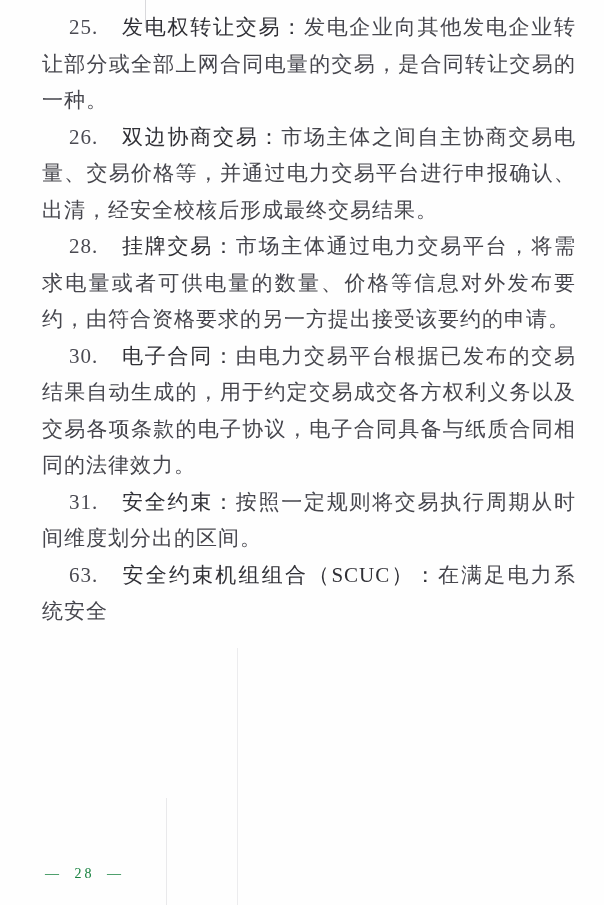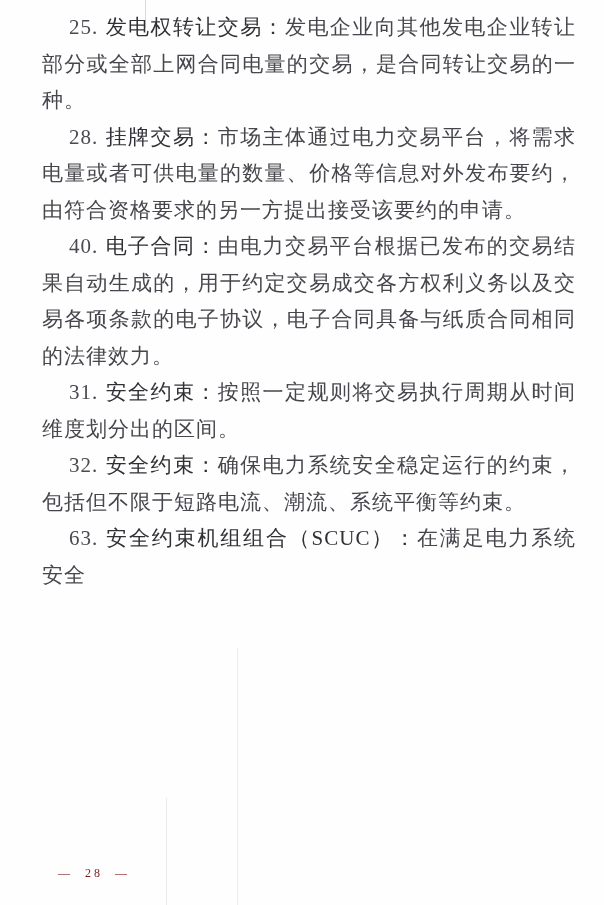--- a/index.html
+++ b/index.html
@@ -26,38 +26,38 @@
     font-size: 21px;
     line-height: 36.5px;
     letter-spacing: 1px;
     color: #46464d;
     text-align: justify;
     text-justify: inter-character;
     text-indent: 27px;
     word-break: break-all;
   }
   .para .num {
-    margin-right: 7px;
+    margin-right: 23px;
     color: #4a4a52;
   }
   .para .term {
     font-weight: normal;
     color: #303036;
   }
   .para .body-text {
     color: #46464d;
   }
   .page-number {
     position: absolute;
-    left: 58px;
+    left: 45px;
     top: 866px;
-    font-size: 12px;
+    font-size: 14px;
     letter-spacing: 3px;
     word-spacing: 6px;
-    color: #7f1d1d;
+    color: #15803d;
   }
   .artifact {
     position: absolute;
     width: 1px;
     pointer-events: none;
   }
   .artifact-top {
     left: 145px;
     top: 0;
     height: 28px;
@@ -82,30 +82,30 @@
 <div class="scan-page">
 
   <div class="artifact artifact-top"></div>
   <div class="artifact artifact-mid"></div>
   <div class="artifact artifact-low"></div>
 
   <div class="content">
 
     <p class="para"><span class="num">25.</span><span class="term">发电权转让交易：</span><span class="body-text">发电企业向其他发电企业转让部分或全部上网合同电量的交易，是合同转让交易的一种。</span></p>
 
+    <p class="para"><span class="num">26.</span><span class="term">双边协商交易：</span><span class="body-text">市场主体之间自主协商交易电量、交易价格等，并通过电力交易平台进行申报确认、出清，经安全校核后形成最终交易结果。</span></p>
 
 
     <p class="para"><span class="num">28.</span><span class="term">挂牌交易：</span><span class="body-text">市场主体通过电力交易平台，将需求电量或者可供电量的数量、价格等信息对外发布要约，由符合资格要求的另一方提出接受该要约的申请。</span></p>
 
 
-    <p class="para"><span class="num">40.</span><span class="term">电子合同：</span><span class="body-text">由电力交易平台根据已发布的交易结果自动生成的，用于约定交易成交各方权利义务以及交易各项条款的电子协议，电子合同具备与纸质合同相同的法律效力。</span></p>
+    <p class="para"><span class="num">30.</span><span class="term">电子合同：</span><span class="body-text">由电力交易平台根据已发布的交易结果自动生成的，用于约定交易成交各方权利义务以及交易各项条款的电子协议，电子合同具备与纸质合同相同的法律效力。</span></p>
 
     <p class="para"><span class="num">31.</span><span class="term">安全约束：</span><span class="body-text">按照一定规则将交易执行周期从时间维度划分出的区间。</span></p>
 
-    <p class="para"><span class="num">32.</span><span class="term">安全约束：</span><span class="body-text">确保电力系统安全稳定运行的约束，包括但不限于短路电流、潮流、系统平衡等约束。</span></p>
 
     <p class="para"><span class="num">63.</span><span class="term">安全约束机组组合（SCUC）：</span><span class="body-text">在满足电力系统安全</span></p>
 
   </div>
 
   <div class="page-number">— 28 —</div>
 
 </div>
 
 </body></html>

